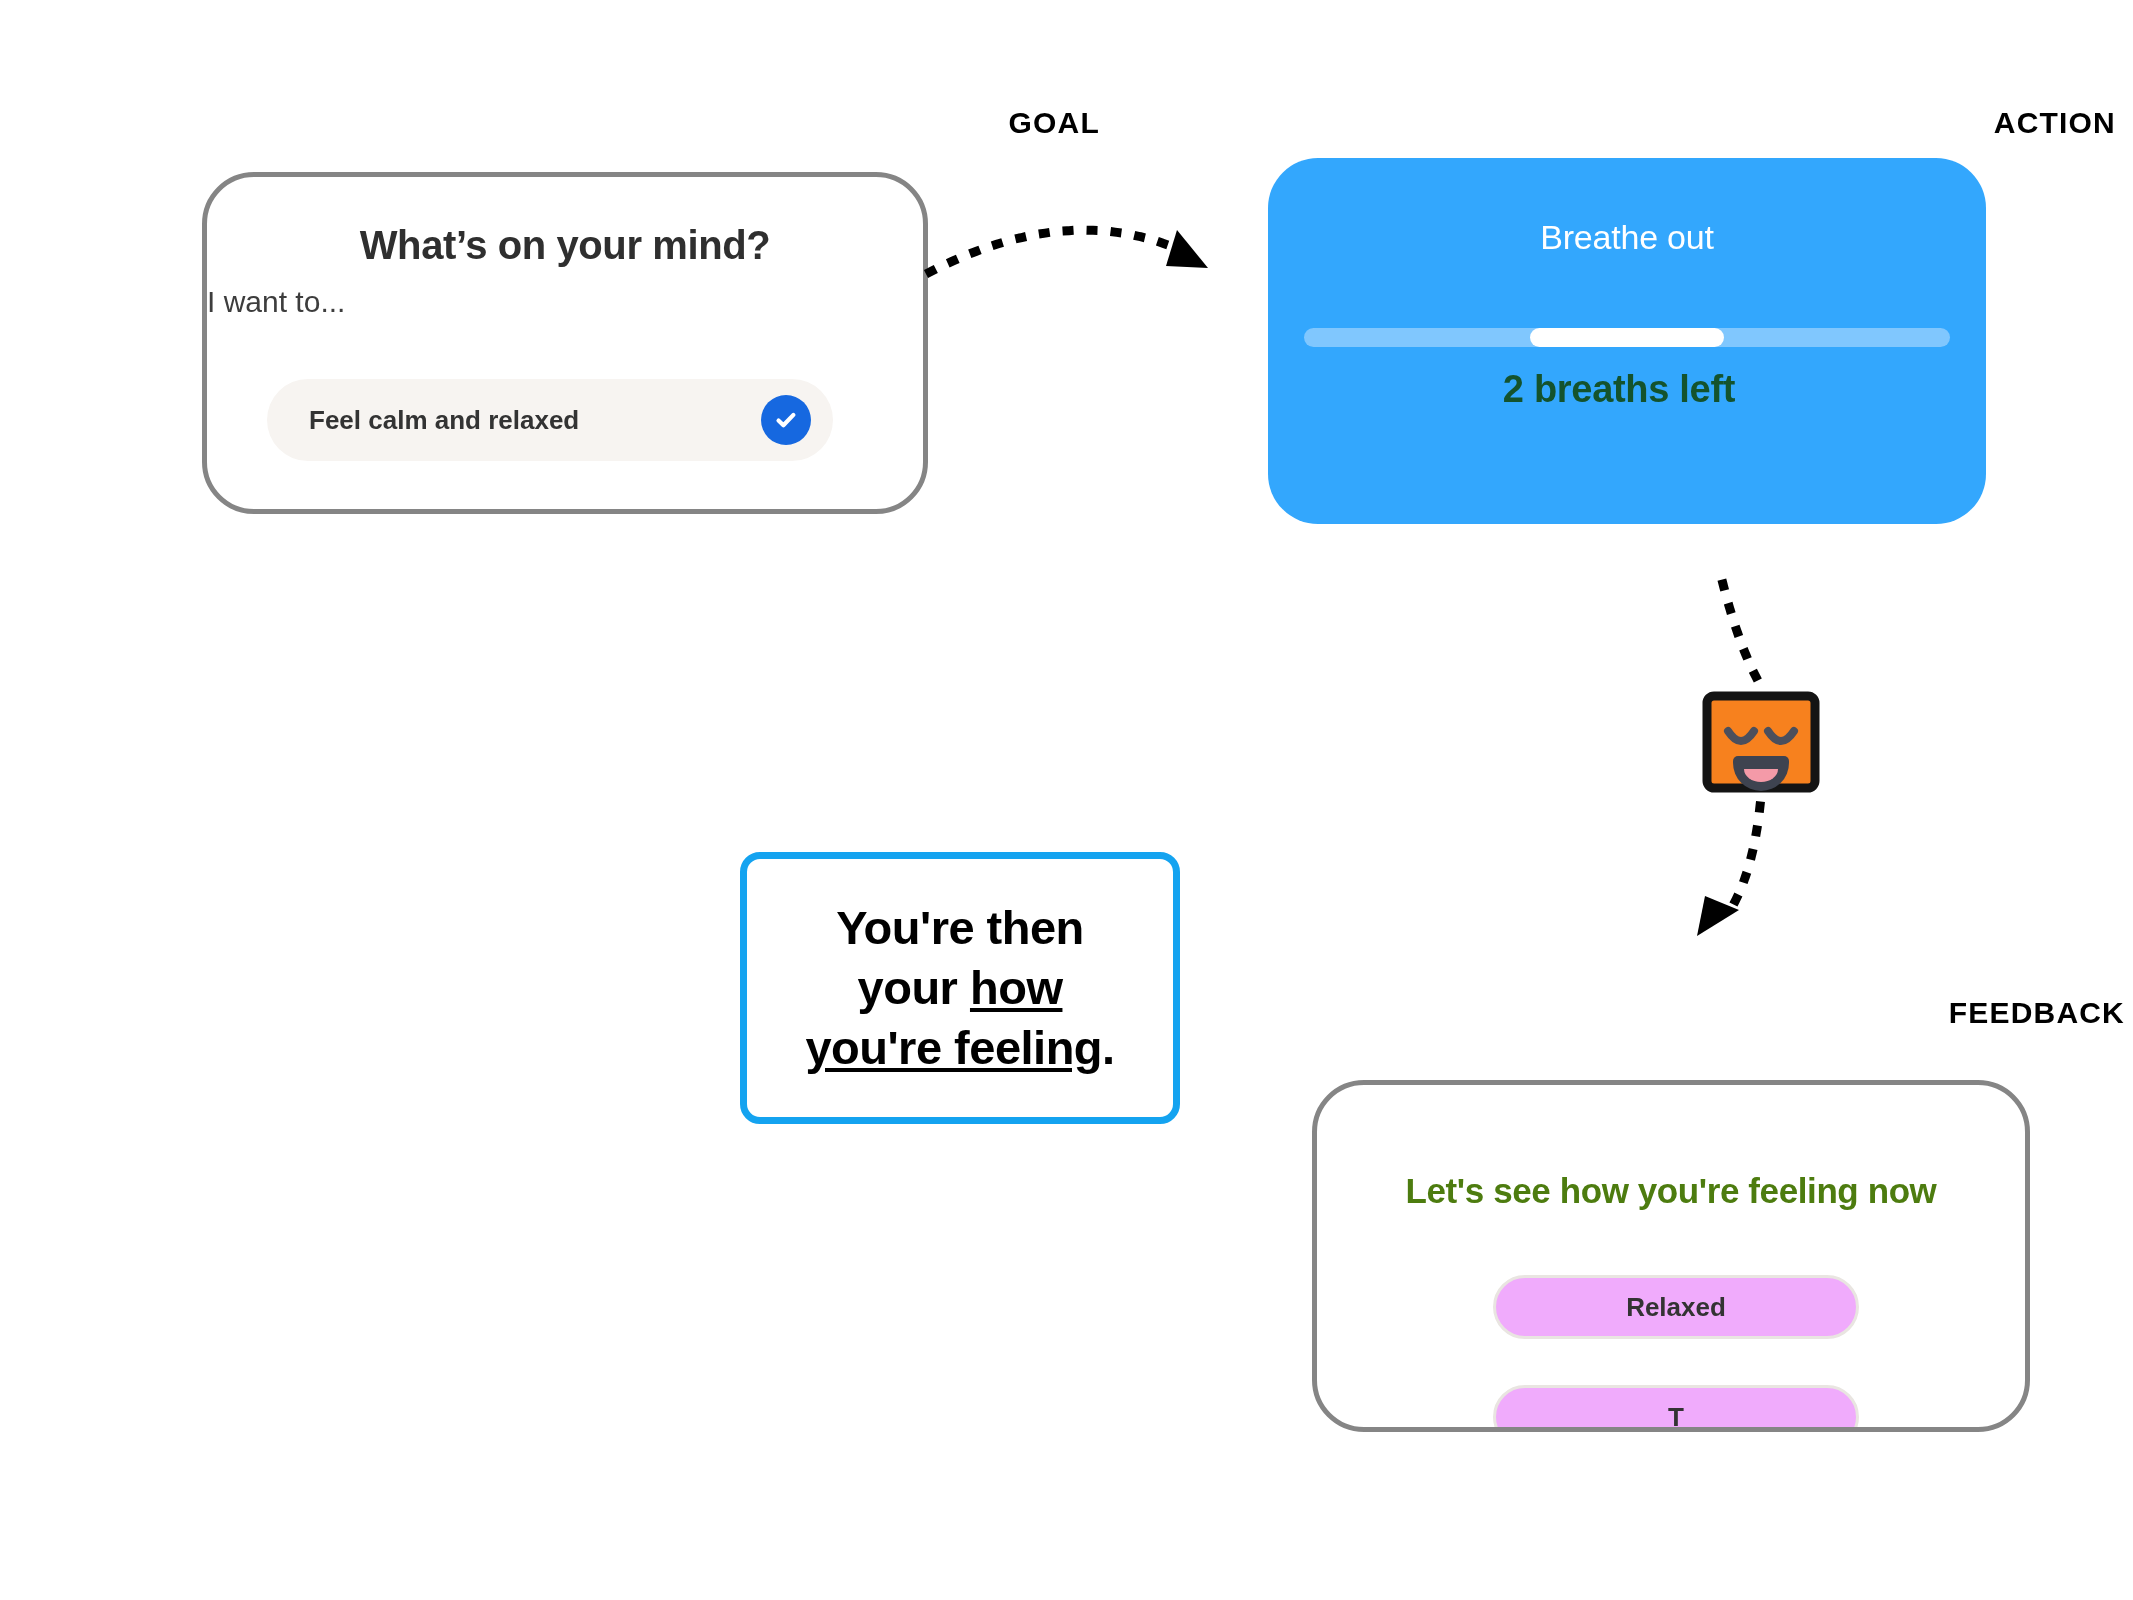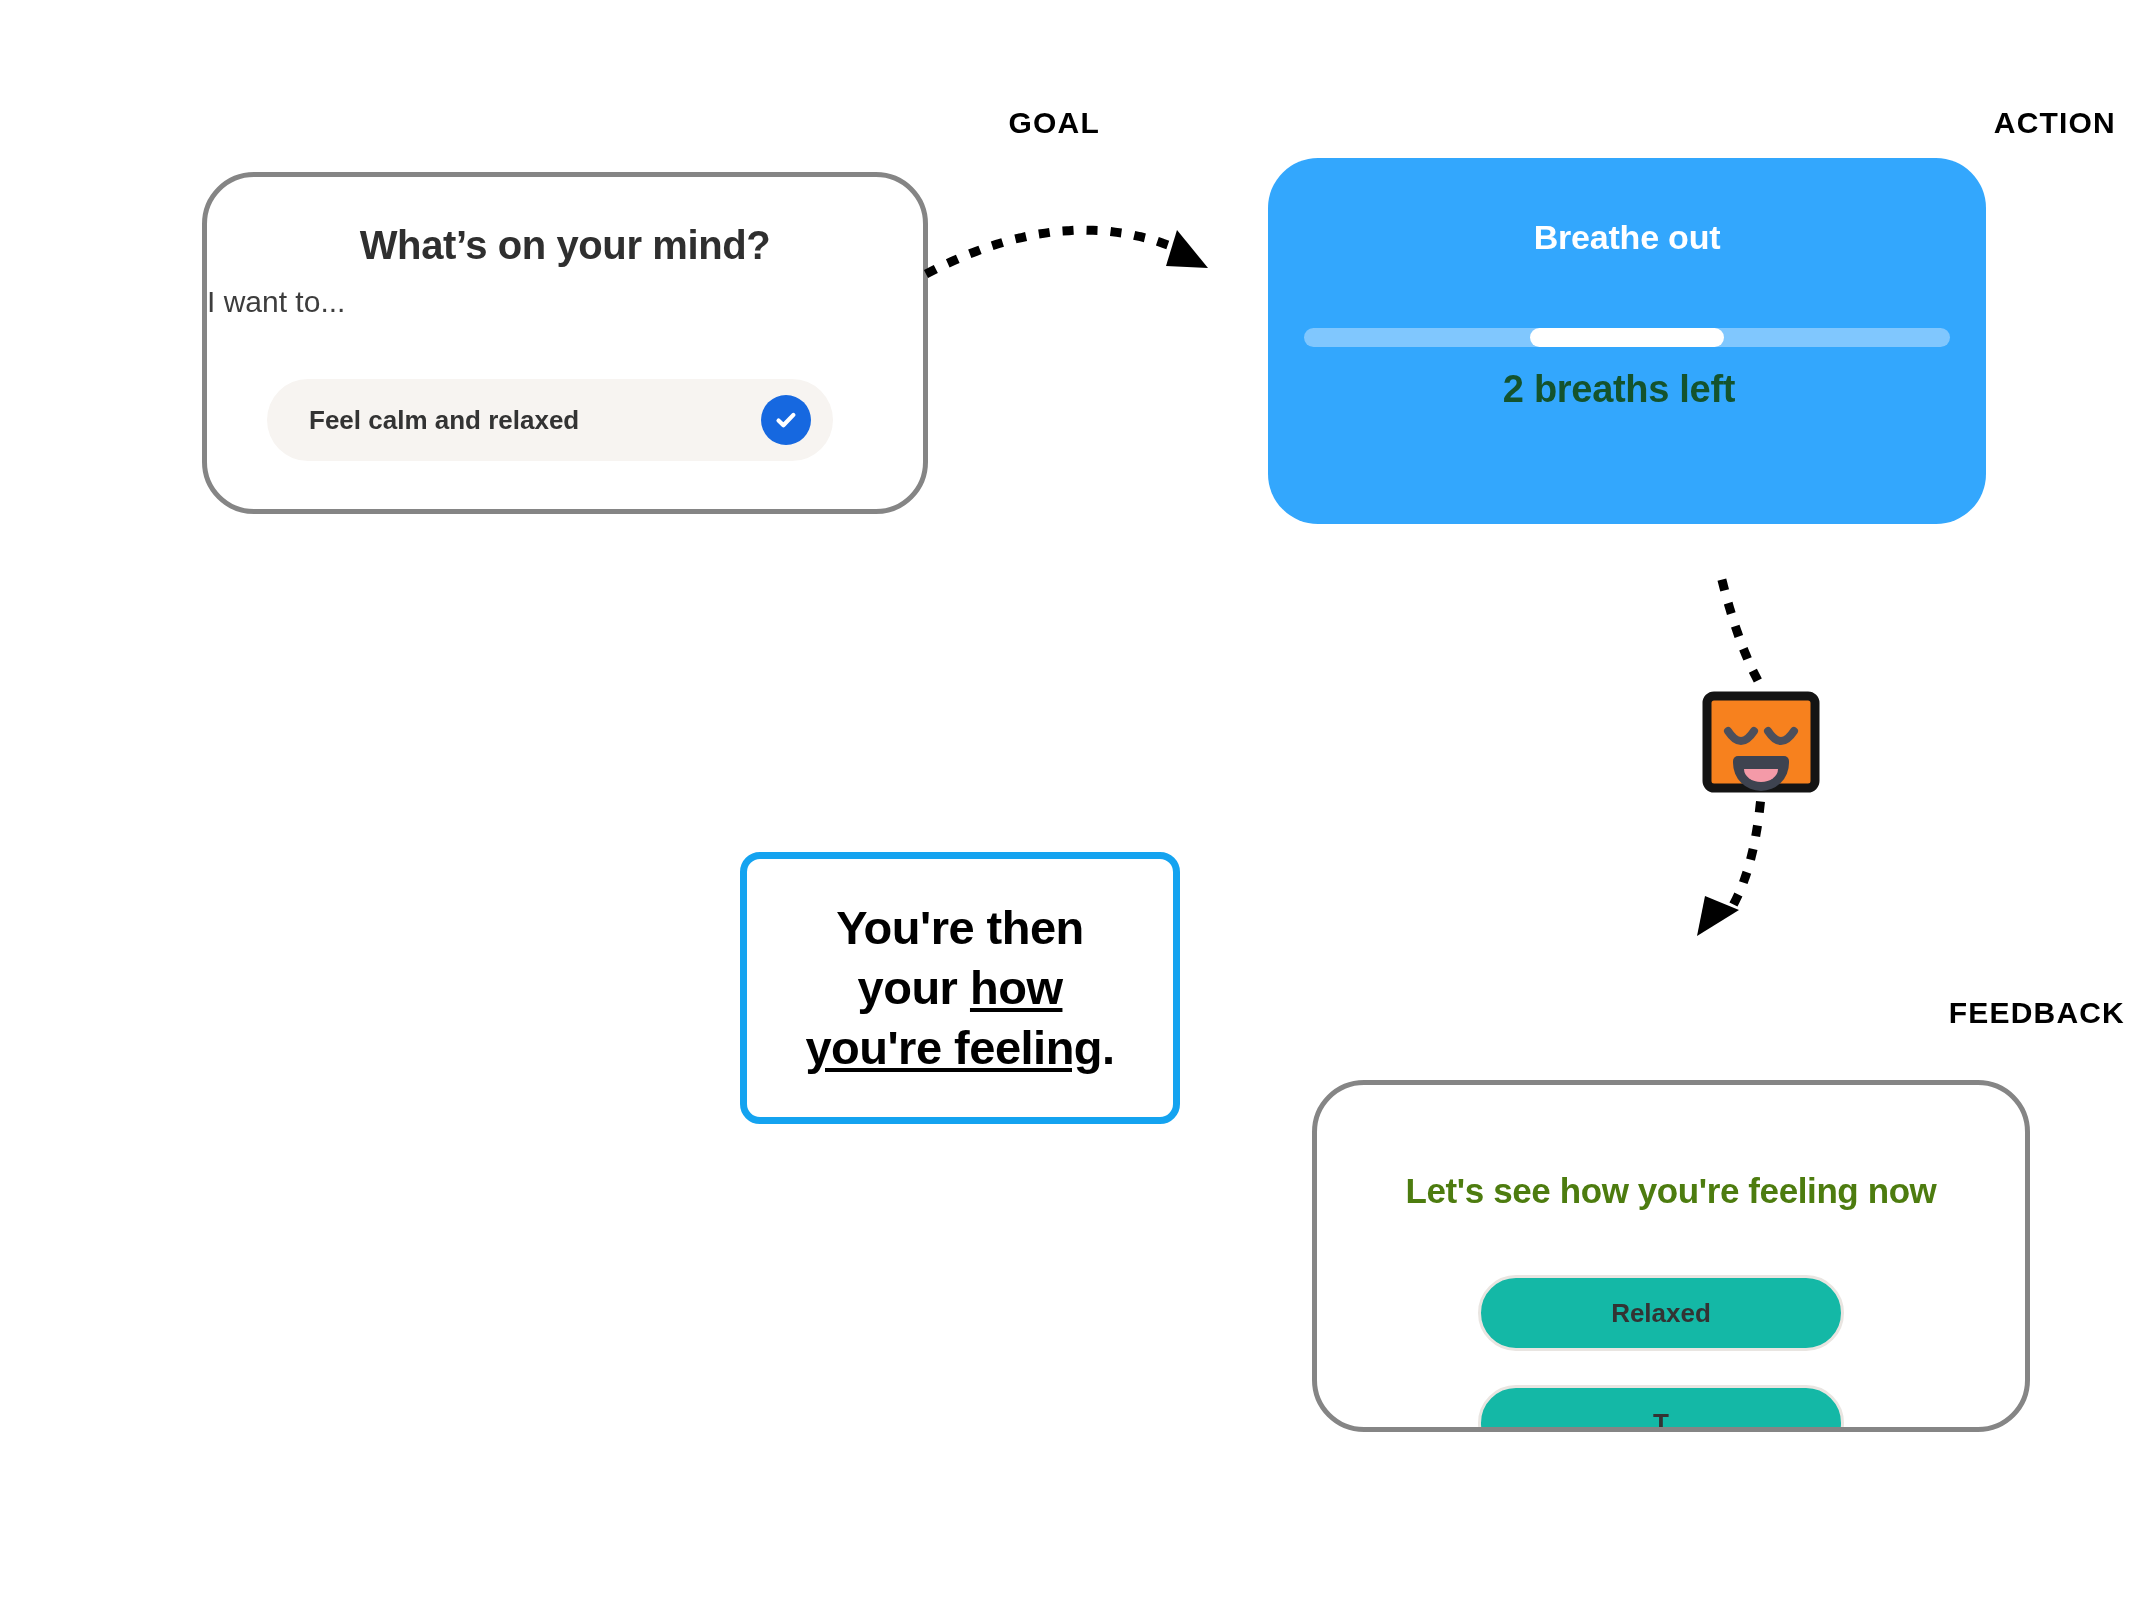--- a/index.html
+++ b/index.html
@@ -112,21 +112,21 @@
     border-radius: 50px;
   }
   .action-inner {
     position: absolute;
     left: 0; right: 0;
     top: 60px;
   }
   .action-title {
     text-align: center;
     font-size: 34px;
-    font-weight: bold;
+    font-weight: normal;
     color: #ffffff;
     letter-spacing: -0.2px;
   }
   .progress-track {
     position: absolute;
     left: 36px;
     top: 110px;
     width: 646px;
     height: 19px;
     background: #80c7fe;
@@ -162,24 +162,24 @@
   .fb-title {
     margin-top: 86px;
     text-align: center;
     font-size: 35px;
     font-weight: bold;
     color: #4d7c0f;
     letter-spacing: -0.4px;
   }
   .fb-pill {
     position: absolute;
-    left: 161px;
+    left: 176px;
     width: 366px;
-    height: 76px;
-    background: #14b8a6;
+    height: 64px;
+    background: #f0abfc;
     border: 3px solid #e9e5e1;
     border-radius: 42px;
     box-sizing: border-box;
     display: flex;
     align-items: center;
     justify-content: center;
     font-size: 26px;
     font-weight: bold;
     color: #333333;
   }

